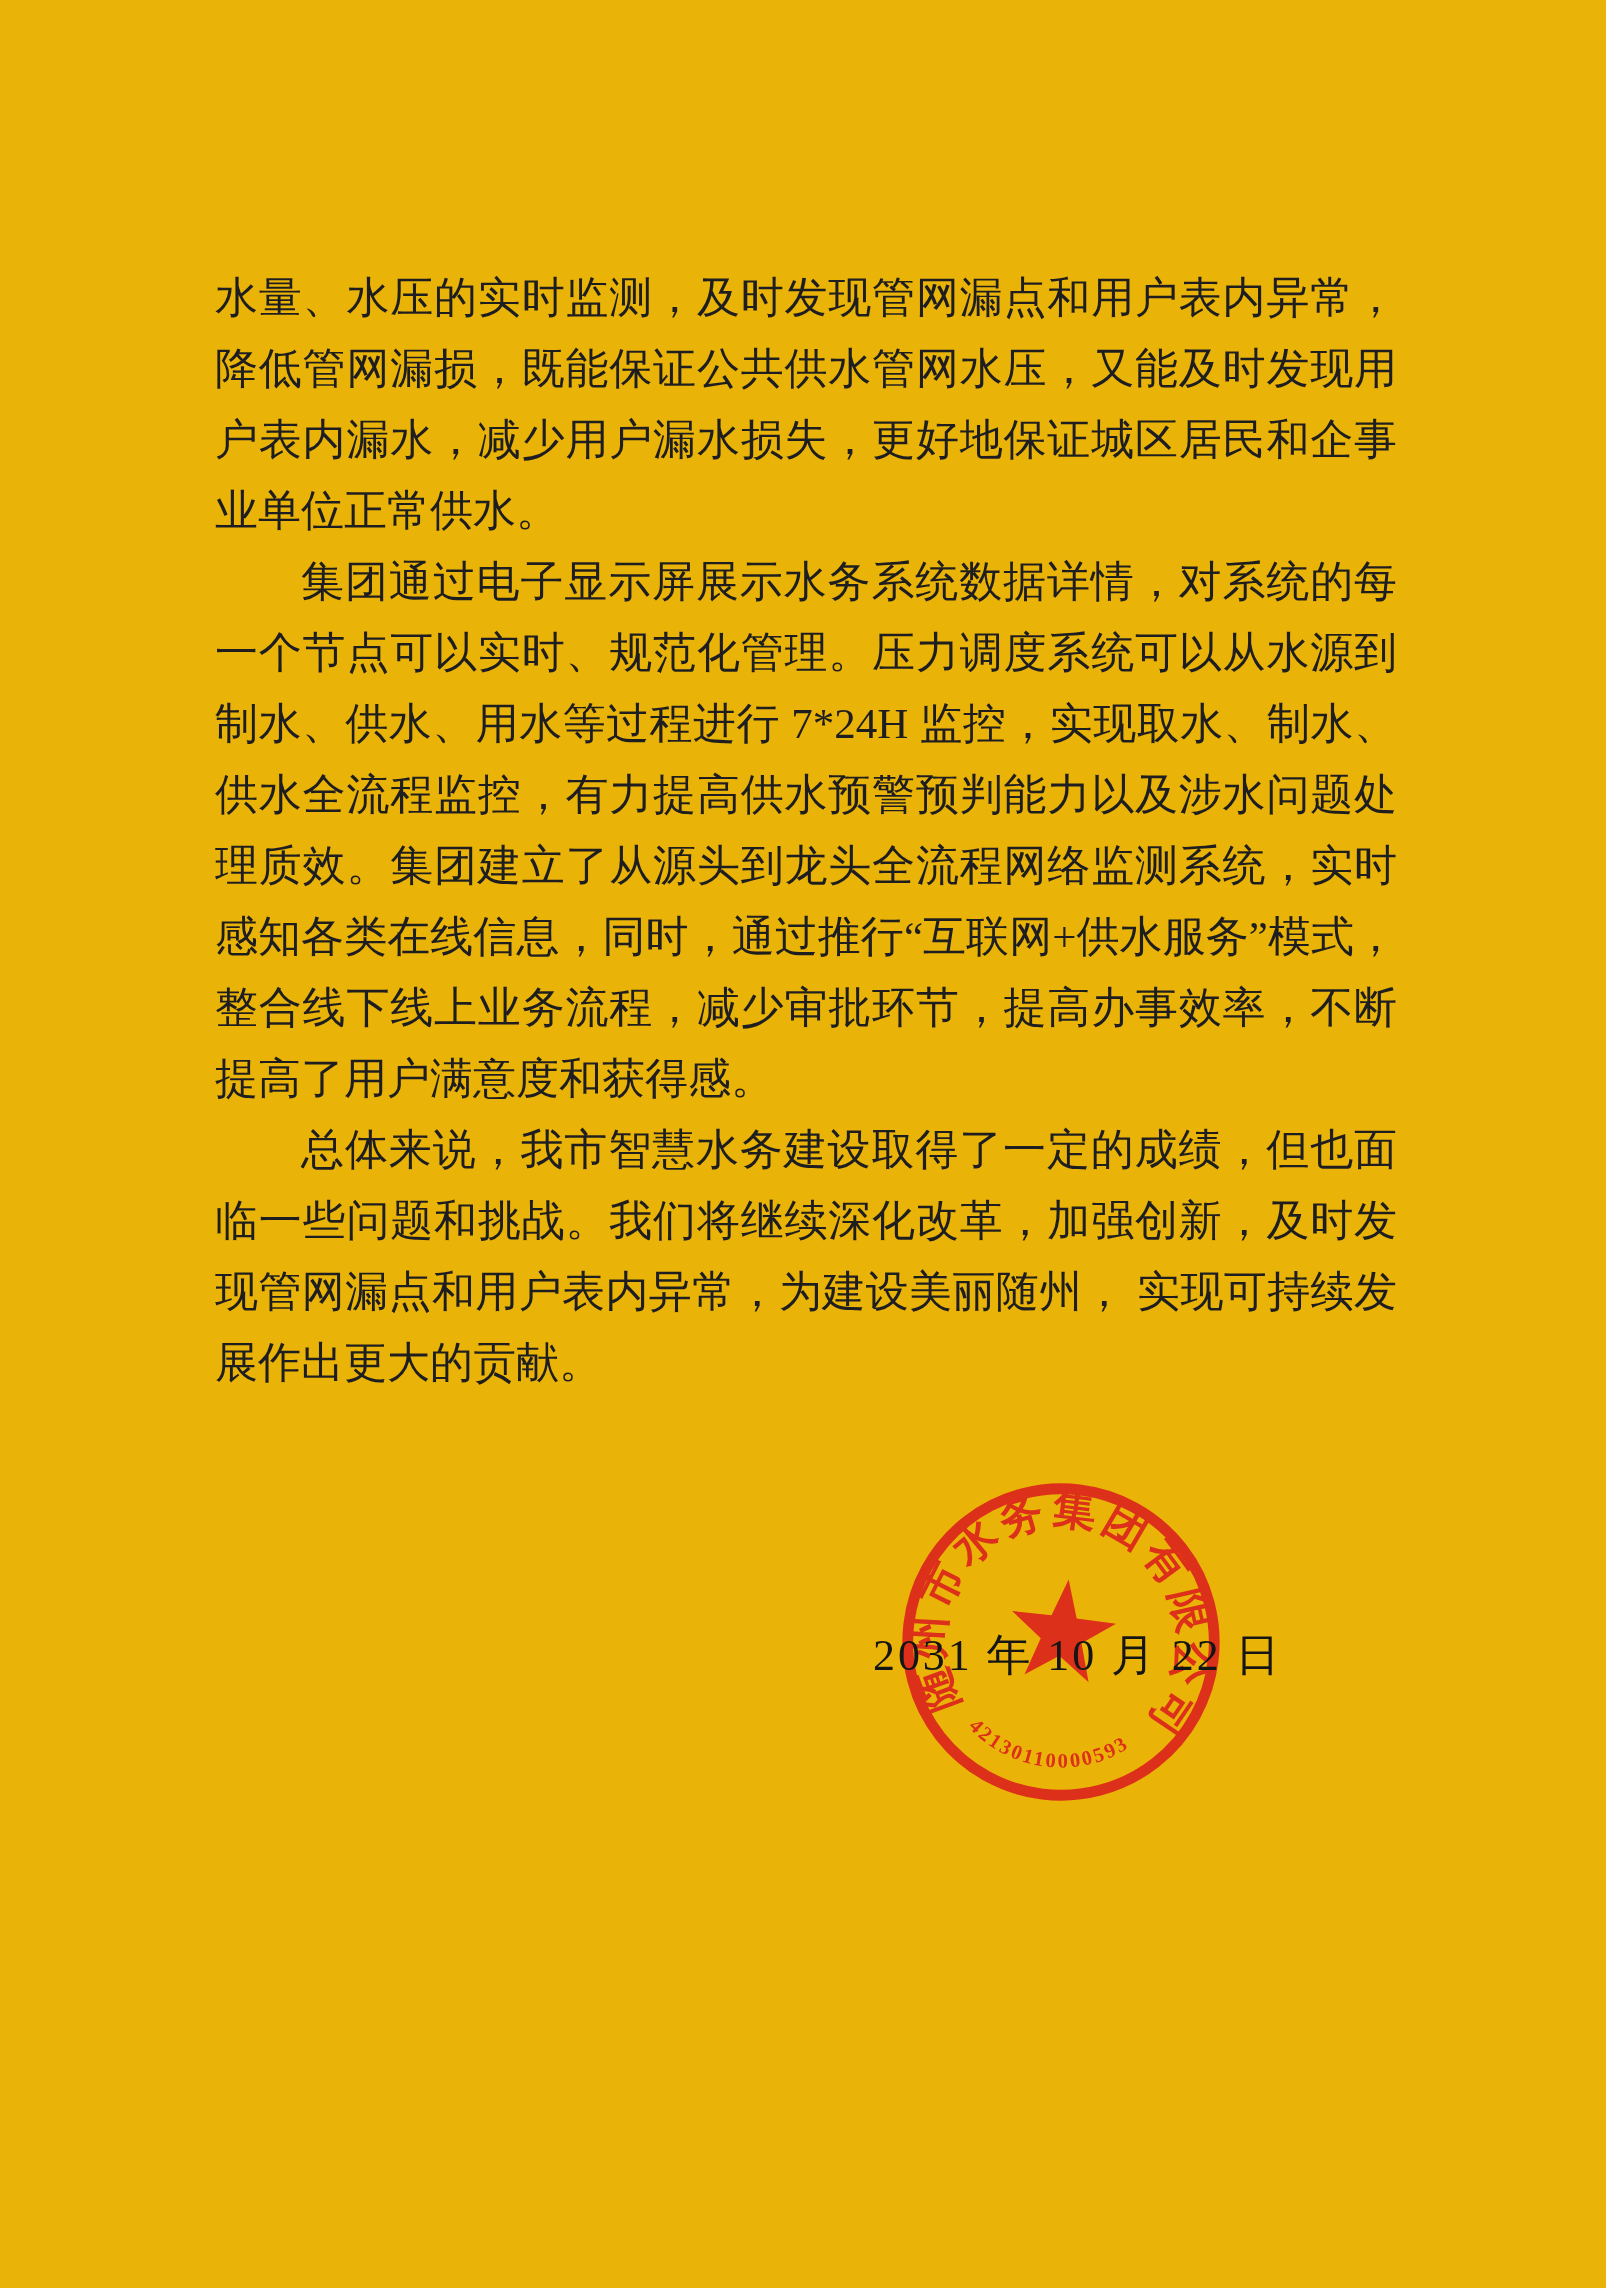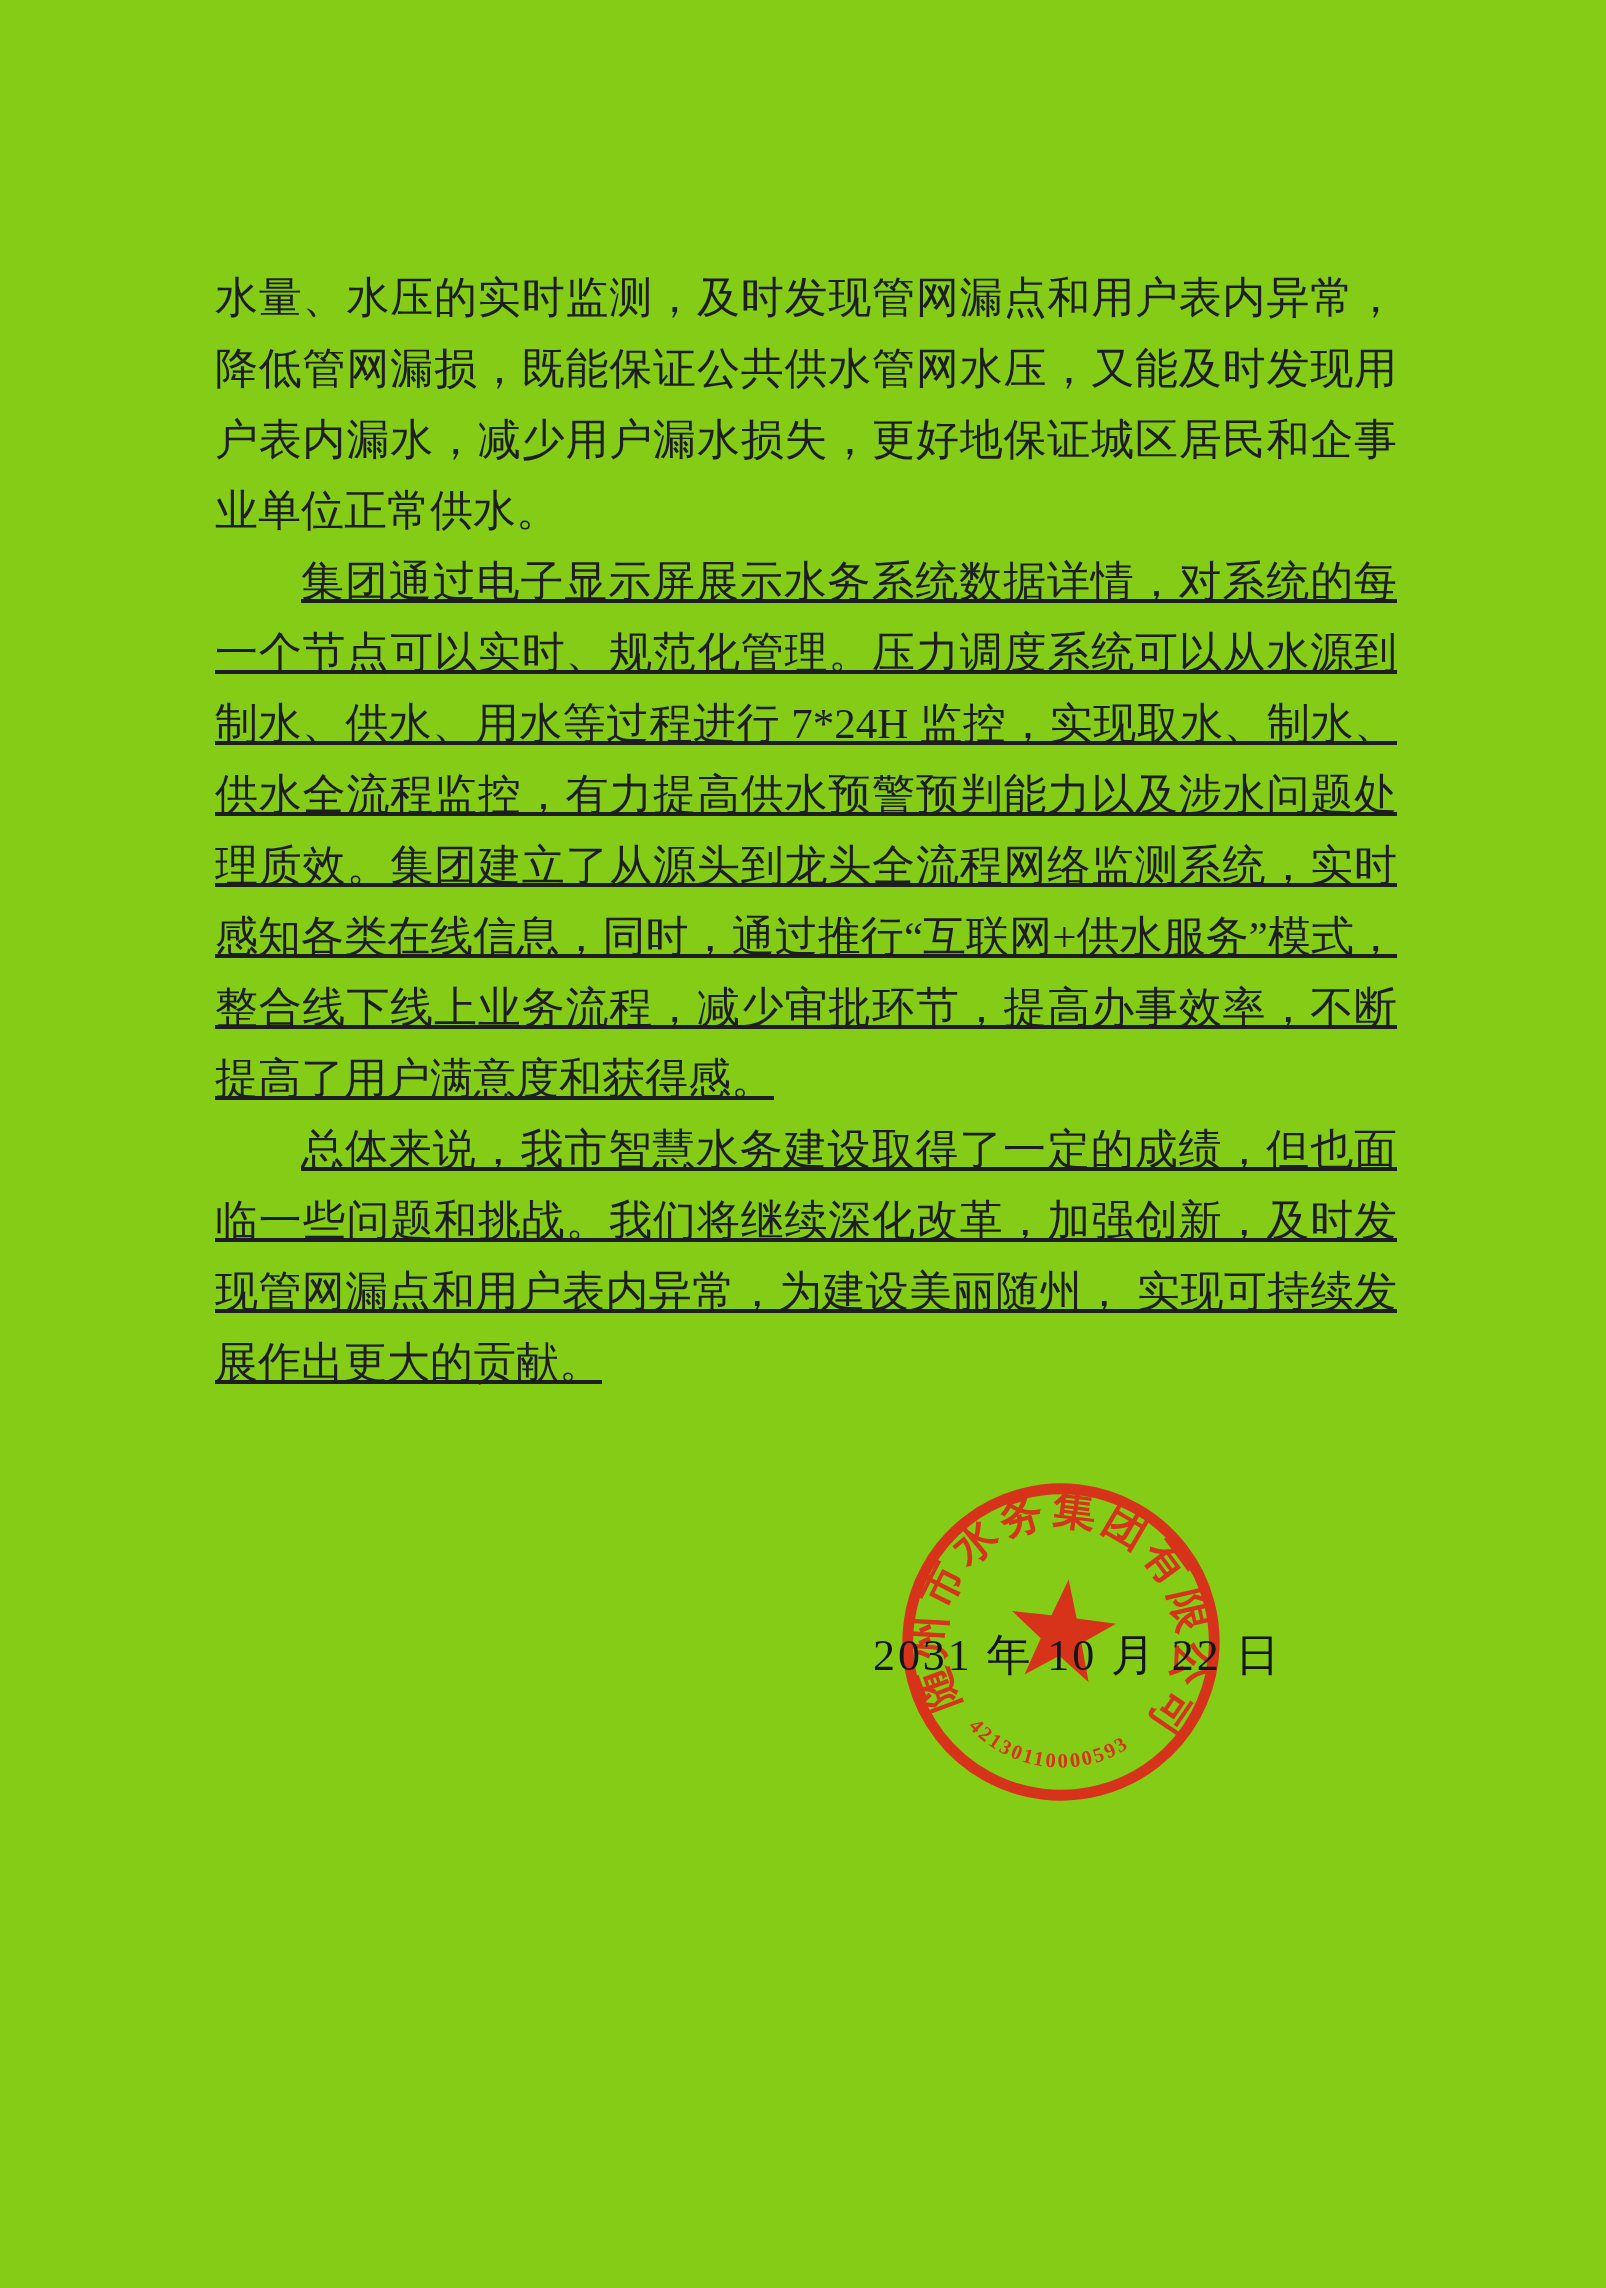--- a/index.html
+++ b/index.html
@@ -1,33 +1,33 @@
 <!DOCTYPE html>
 <html><head>
 <meta charset="utf-8">
 <style>
   html,body { margin:0; padding:0; background:#e8e8e8; }
   .page {
     position:relative;
     width:1607px; height:2288px;
     margin:0 auto;
-    background:#84cc16;
+    background:#eab308;
     overflow:hidden;
     font-family:"Liberation Serif","DejaVu Serif",serif;
   }
   .body-text {
     position:absolute;
     left:215px; top:262px; width:1182px;
     font-size:43px;
     line-height:71px;
     color:#1e1e20;
     text-align:justify;
   }
   .body-text p { margin:0; }
-  .body-text p.indent { text-indent:2em;text-decoration:underline; }
+  .body-text p.indent { text-indent:2em; }
   .signature-date {
     position:absolute;
     left:873px; top:1626px;
     font-size:44px;
     letter-spacing:2.9px;
     color:#151515;
     z-index:3;
     white-space:nowrap;
   }
   .official-seal {

